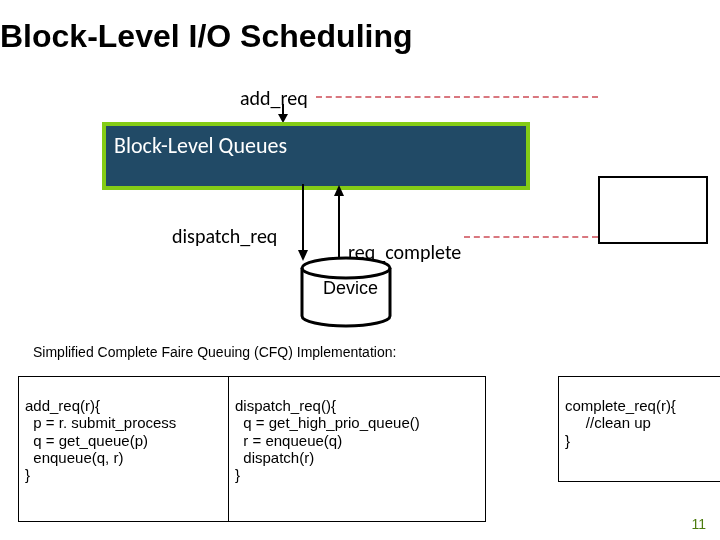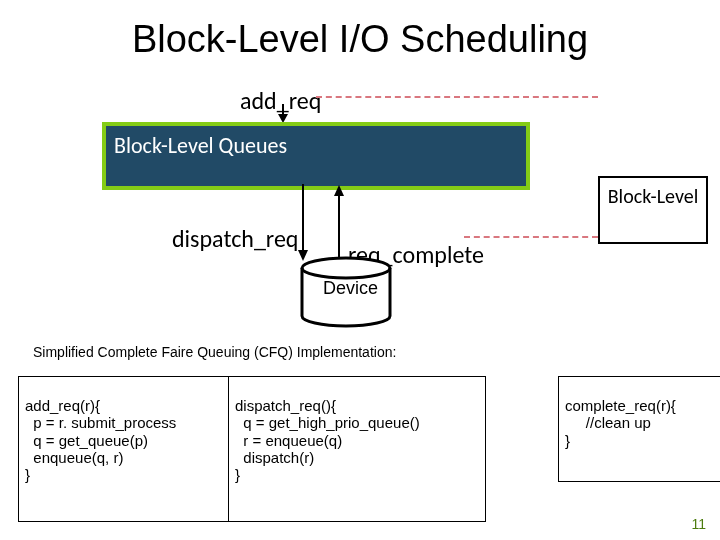--- a/index.html
+++ b/index.html
@@ -1,17 +1,17 @@
 <!DOCTYPE html>
 <html><head>
 <meta charset="utf-8">
 <style>
   html,body{margin:0;padding:0;width:720px;height:540px;background:#fff;font-family:Arial,Helvetica,sans-serif;overflow:hidden}
-  .title{position:absolute;left:0;right:0;top:18px;text-align:center;font-size:38px;color:#000;font-weight:400}
-  .label{position:absolute;font-family:Calibri,Arial,sans-serif;font-size:24px;color:#000}
+  .title{position:absolute;left:0;right:0;top:18px;text-align:left;font-size:32px;color:#000;font-weight:700}
+  .label{position:absolute;font-family:Calibri,Arial,sans-serif;font-size:20px;color:#000}
   .label.addreq{left:240px;top:86px}
   .label.dispatchreq{left:172px;top:224px}
   .label.reqcomplete{left:348px;top:240px}
   .queuebox{position:absolute;left:102px;top:122px;width:420px;height:60px;background:#214a66;border:4px solid #84cc16}
   .queuebox span{position:absolute;left:8px;top:6px;color:#fff;font-family:Calibri,Arial,sans-serif;font-size:22px}
   .scheduler{position:absolute;left:598px;top:176px;width:110px;height:68px;border:2px solid #000;background:#fff;text-align:center;font-family:Calibri,Arial,sans-serif;font-size:20px;line-height:1.2;padding-top:6px;box-sizing:border-box}
   .dash{position:absolute;border-top:2px dashed #d9777f;height:0}
   .dash.top{left:316px;top:96px;width:282px}
   .dash.bottom{left:464px;top:236px;width:134px}
   .cyl{position:absolute;left:300px;top:256px;width:92px;height:72px}
@@ -62,21 +62,20 @@
   <svg viewBox="0 0 92 72">
     <ellipse cx="46" cy="12" rx="44" ry="10" fill="#fff" stroke="#000" stroke-width="3"></ellipse>
     <path d="M2 12 L2 60" stroke="#000" stroke-width="3" fill="none"></path>
     <path d="M90 12 L90 60" stroke="#000" stroke-width="3" fill="none"></path>
     <path d="M2 60 A44 10 0 0 0 90 60" stroke="#000" stroke-width="3" fill="none"></path>
   </svg>
 </div>
 <div class="devtxt">Device</div>
 
 <div class="scheduler">
-  <div>Block-Level</div>
 </div>
 
 <div class="desc">Simplified Complete Faire Queuing (CFQ) Implementation:</div>
 
 <div class="codebox c1">add_req(r){
   p = r. submit_process
   q = get_queue(p)
   enqueue(q, r)
 }</div>
 <div class="codebox c2">dispatch_req(){

